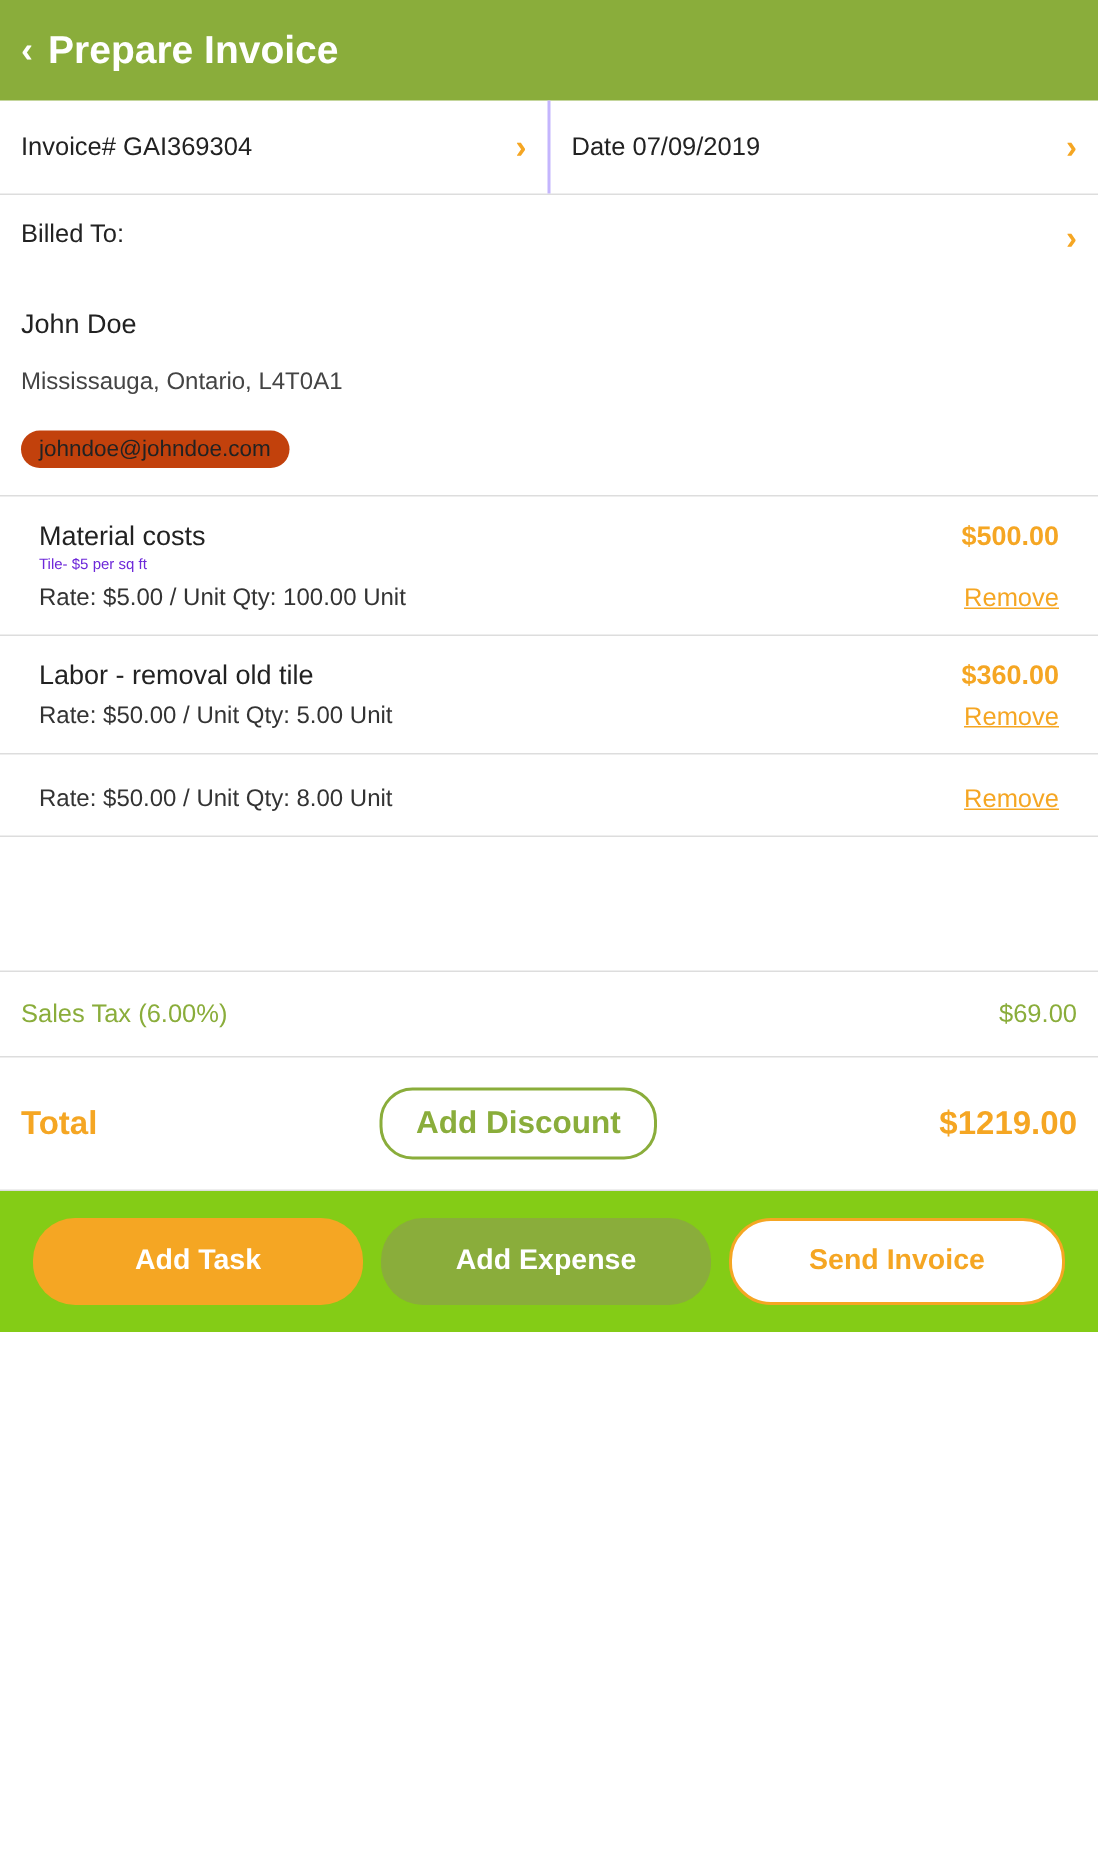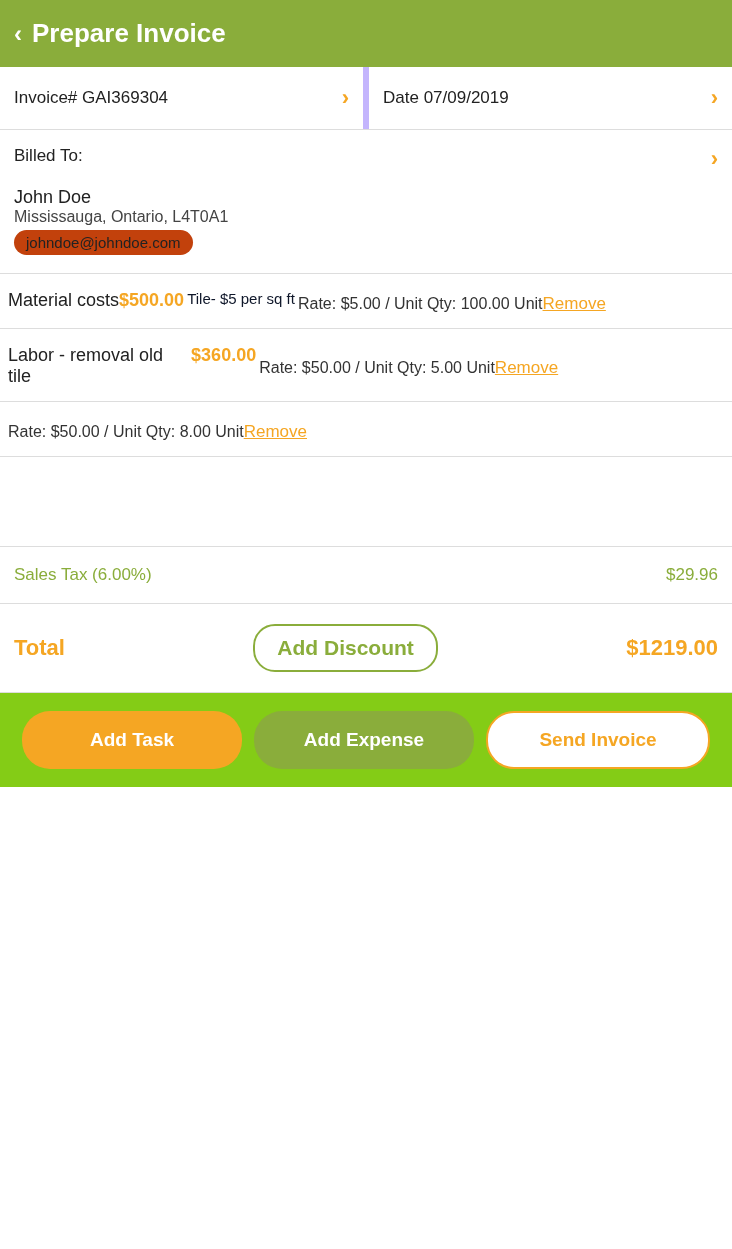--- a/index.html
+++ b/index.html
@@ -39,35 +39,35 @@
     .meta-cell {
       flex: 1;
       padding: 18px 14px;
       display: flex;
       align-items: center;
       justify-content: space-between;
       font-size: 17px;
       font-weight: 500;
     }
     .meta-cell:first-child {
-      border-right: 6px solid #c4b5fd;
+      border-right: 2px solid #c4b5fd;
     }
     .chevron-orange {
       color: #f5a623;
       font-size: 22px;
       font-weight: bold;
     }
 
     
     .billed-section {
       padding: 16px 14px 18px;
       border-bottom: 1px solid #ddd;
       display: flex;
       flex-direction: column;
-      gap: 0;
+      gap: 19px;
       position: relative;
     }
     .billed-label {
       font-size: 17px;
       font-weight: 500;
       color: #222;
     }
     .billed-name {
       font-size: 18px;
       font-weight: 500;
@@ -92,46 +92,46 @@
       position: absolute;
       right: 14px;
       top: 16px;
       color: #f5a623;
       font-size: 22px;
       font-weight: bold;
     }
 
     
     .line-item {
-      padding: 16px 8px 14px;
-      border-bottom: 1px solid #ddd;
-      display: flex;
-      flex-direction: row;
+      padding: 16px 26px 14px;
+      border-bottom: 1px solid #ddd;
+      display: flex;
+      flex-direction: column;
       gap: 3px;
       position: relative;
     }
     .line-item-top {
       display: flex;
       justify-content: space-between;
       align-items: flex-start;
     }
     .item-name {
       font-size: 18px;
       font-weight: 500;
       color: #222;
       max-width: 70%;
     }
     .item-amount {
       color: #f5a623;
       font-size: 18px;
       font-weight: 600;
     }
     .item-desc {
-      font-size: 15px;
-      color: #0f172a;
+      font-size: 10px;
+      color: #6d28d9;
     }
     .item-rate-row {
       display: flex;
       justify-content: space-between;
       align-items: center;
       margin-top: 4px;
     }
     .item-rate {
       font-size: 16px;
       color: #333;
@@ -293,21 +293,21 @@
         <span class="item-rate">Rate: $50.00 / Unit  Qty: 8.00 Unit</span>
         <span class="remove-link">Remove</span>
       </div>
     </div>
   </div>
 
 <div class="spacer"></div>
 
 <div class="tax-row">
   <span class="tax-label">Sales Tax (6.00%)</span>
-  <span class="tax-amount">$29.96</span>
+  <span class="tax-amount">$69.00</span>
 </div>
 
 <div class="total-row">
   <span class="total-label">Total</span>
   <button class="add-discount-btn">Add Discount</button>
   <span class="total-amount">$1219.00</span>
 </div>
 
 <div class="bottom-actions">
   <button class="add-task-btn">Add Task</button>

